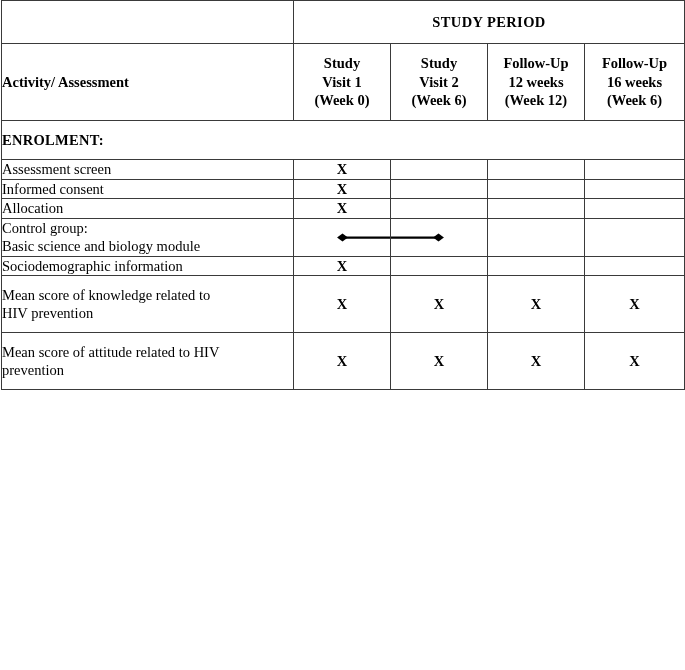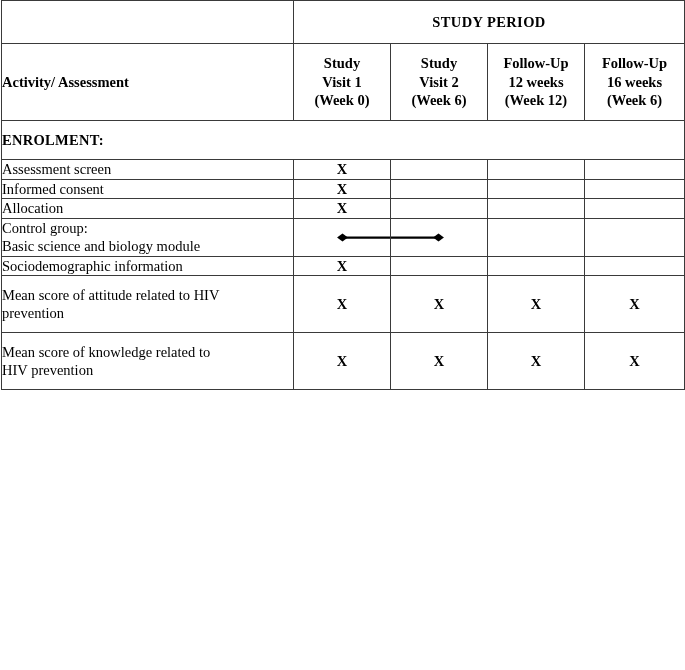--- a/index.html
+++ b/index.html
@@ -222,29 +222,29 @@
 
     <tr>
       <td class="row-label">Sociodemographic information</td>
       <td class="mark-cell">X</td>
       <td class="mark-cell"></td>
       <td class="mark-cell"></td>
       <td class="mark-cell"></td>
     </tr>
 
     <tr>
+      <td class="row-label tall">Mean score of knowledge related to<br>HIV prevention</td>
+      <td class="mark-cell">X</td>
+      <td class="mark-cell">X</td>
+      <td class="mark-cell">X</td>
+      <td class="mark-cell">X</td>
+    </tr>
+
+    <tr>
       <td class="row-label tall">Mean score of attitude related to HIV<br>prevention</td>
-      <td class="mark-cell">X</td>
-      <td class="mark-cell">X</td>
-      <td class="mark-cell">X</td>
-      <td class="mark-cell">X</td>
-    </tr>
-
-    <tr>
-      <td class="row-label tall">Mean score of knowledge related to<br>HIV prevention</td>
       <td class="mark-cell">X</td>
       <td class="mark-cell">X</td>
       <td class="mark-cell">X</td>
       <td class="mark-cell">X</td>
     </tr>
 
   </tbody>
 </table>
 
 </body></html>

